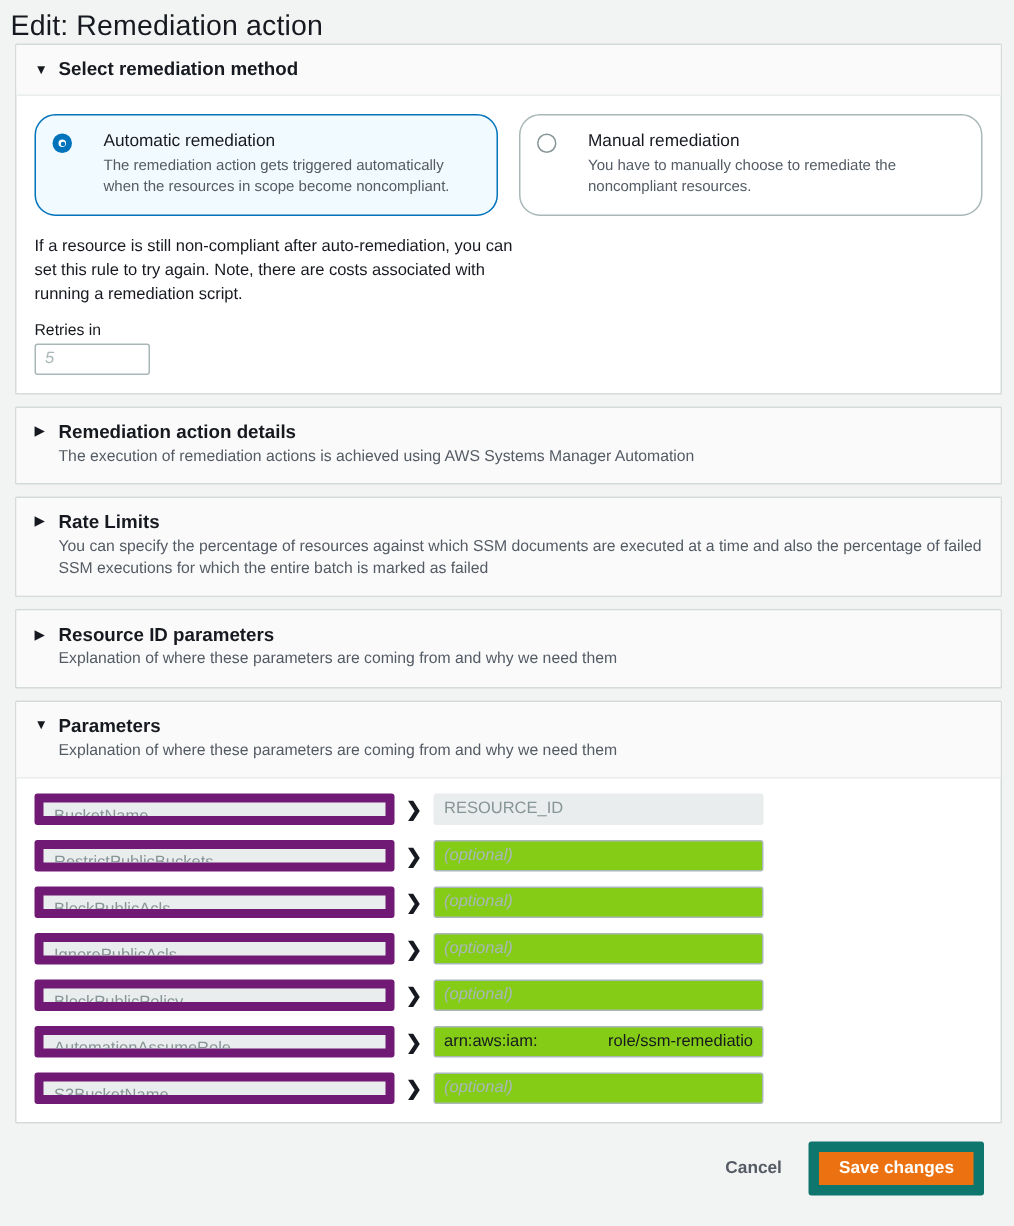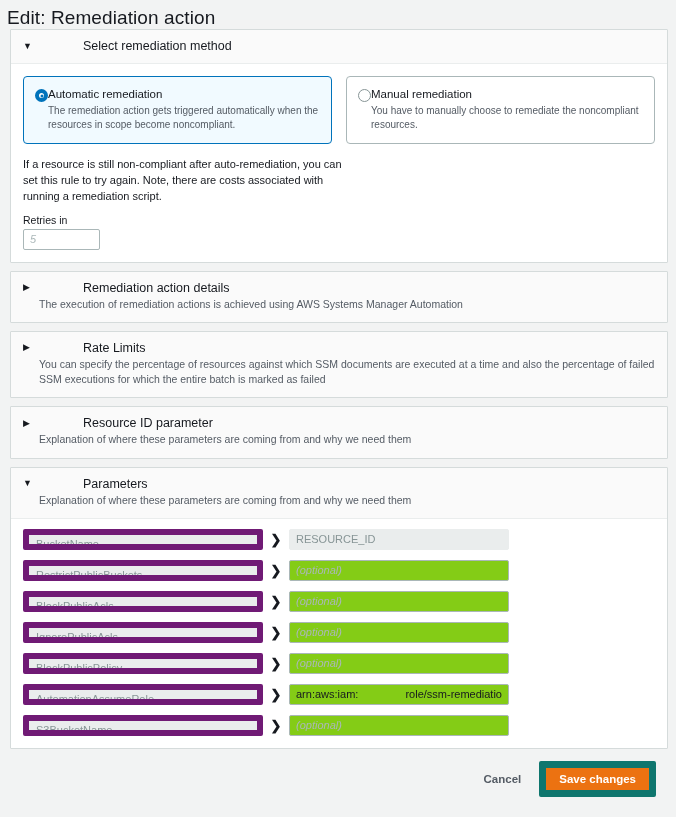--- a/index.html
+++ b/index.html
@@ -43,43 +43,42 @@
   }
   .caret {
     font-size: 9px;
     line-height: 1;
     color: #16191f;
     width: 9px;
     display: inline-block;
   }
   .sec-title {
     font-size: 12.5px;
-    font-weight: normal;
-    color: #16191f;
-    margin-left: 44px;
+    font-weight: bold;
+    color: #16191f;
   }
   .sec-desc {
     font-size: 10.5px;
     color: #545b64;
     margin: 2px 0 0 16px;
     line-height: 1.45;
   }
 
   .panel-body { padding: 12px; }
 
   
   .radio-row { display: flex; gap: 14px; }
   .radio-card {
     flex: 1;
     border: 1px solid #aab7b8;
-    border-radius: 4px;
+    border-radius: 14px;
     padding: 10px 12px 11px 11px;
     background: #ffffff;
     display: flex;
-    gap: 0;
+    gap: 21px;
     min-height: 56px;
   }
   .radio-card.selected {
     border-color: #0073bb;
     background: #f1faff;
   }
   .radio-outer {
     width: 13px; height: 13px;
     border-radius: 50%;
     border: 1px solid #879596;
@@ -292,21 +291,21 @@
         <span class="sec-title">Rate Limits</span>
       </div>
       <div class="sec-desc">You can specify the percentage of resources against which SSM documents are executed at a time and also the percentage of failed SSM executions for which the entire batch is marked as failed</div>
     </div>
   </div>
 
   <div class="panel">
     <div class="panel-header no-border">
       <div class="sec-title-row">
         <span class="caret">▶</span>
-        <span class="sec-title">Resource ID parameter</span>
+        <span class="sec-title">Resource ID parameters</span>
       </div>
       <div class="sec-desc">Explanation of where these parameters are coming from and why we need them</div>
     </div>
   </div>
 
   <div class="panel">
     <div class="panel-header">
       <div class="sec-title-row">
         <span class="caret">▼</span>
         <span class="sec-title">Parameters</span>

